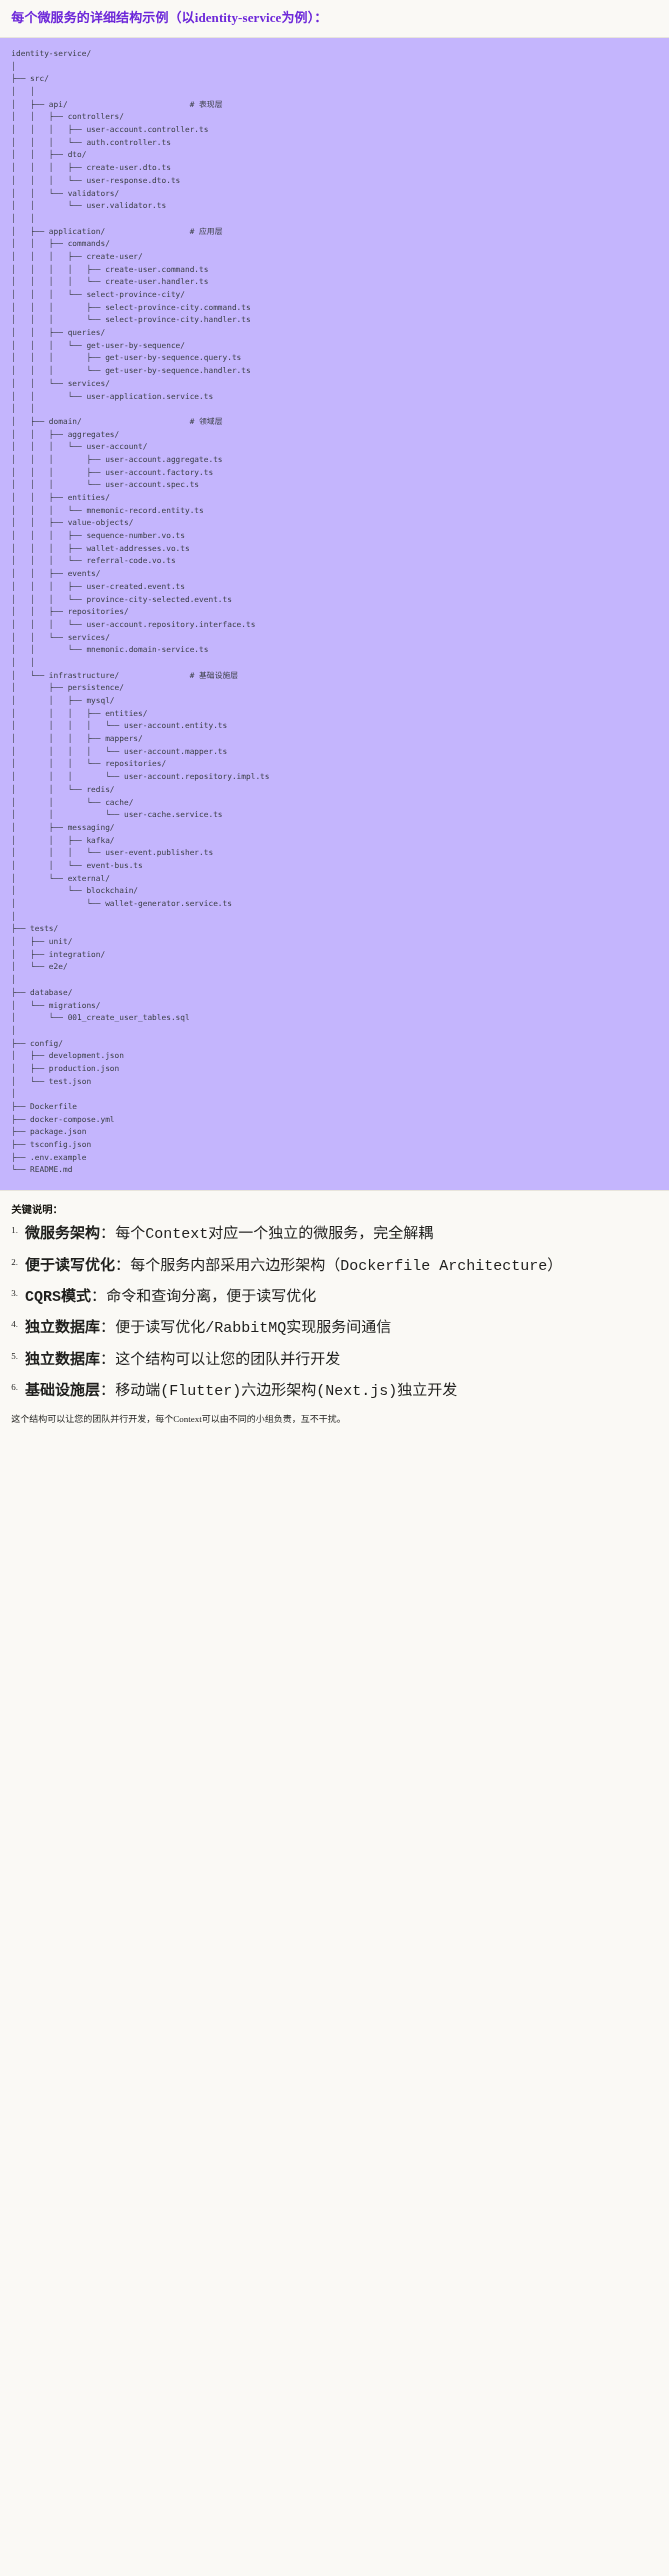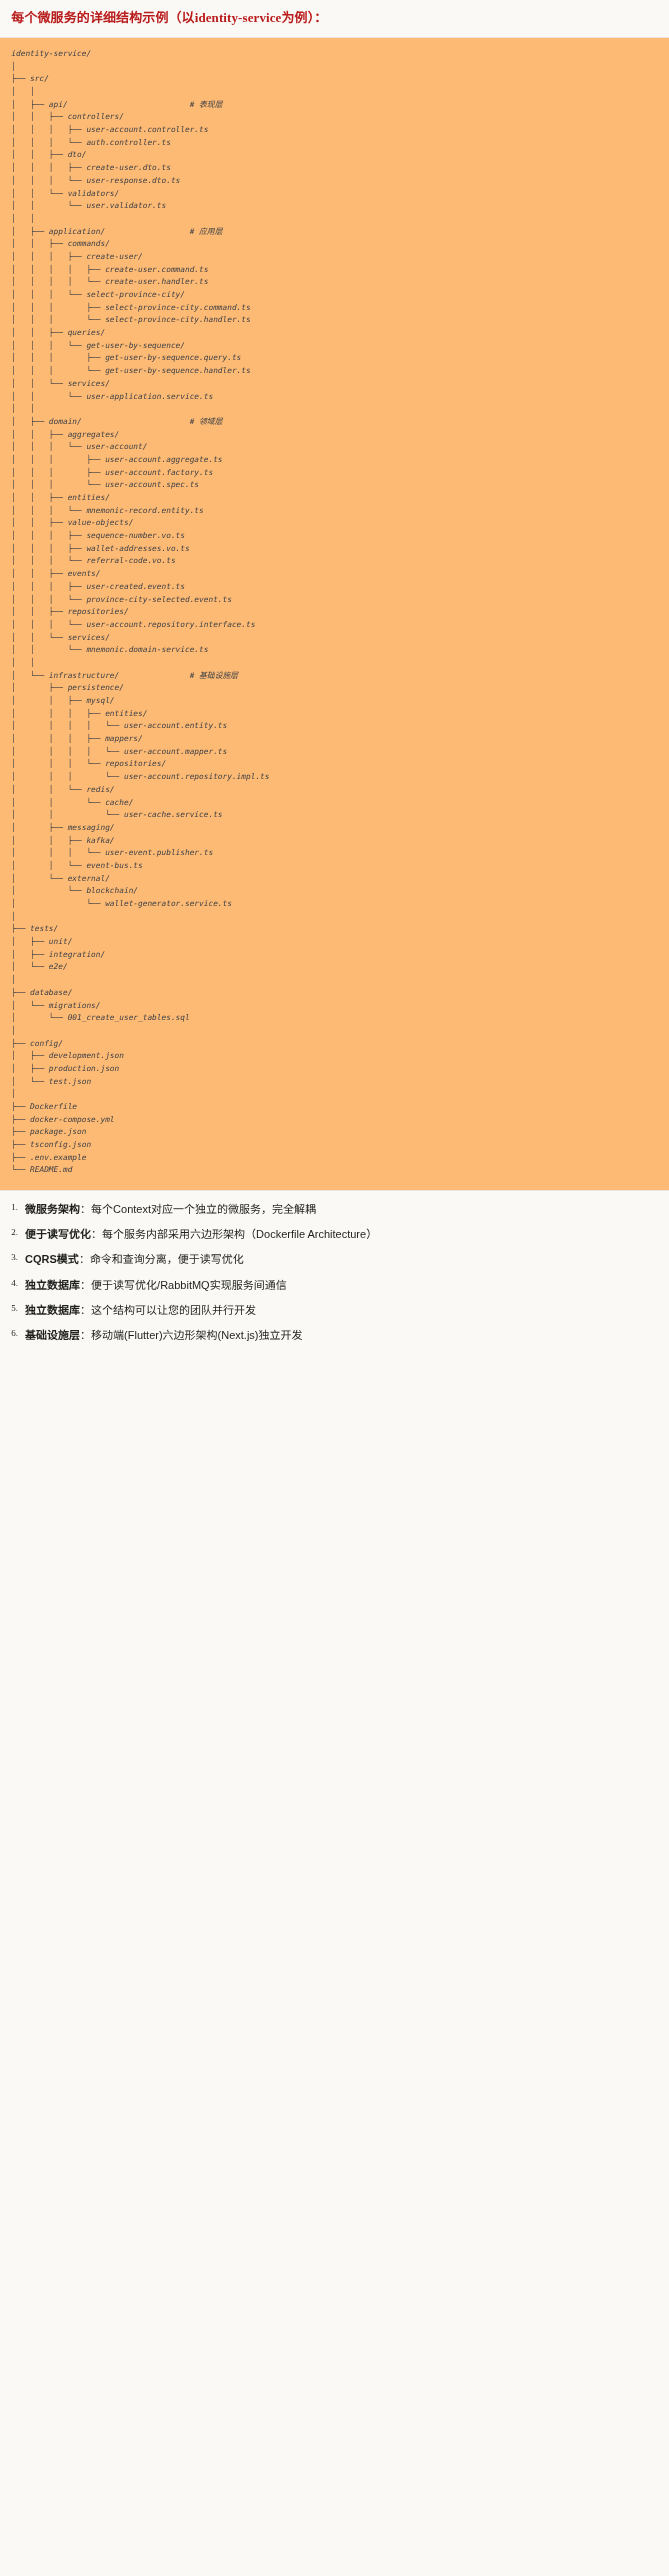--- a/index.html
+++ b/index.html
@@ -26,30 +26,29 @@
     padding: 8.8px 11.3px 10px 11.3px;
     border-bottom: 0.6px solid #e8e5dc;
     background: #faf9f5;
   }
   .doc-title {
     margin: 0;
     font-family: "Liberation Serif", serif;
     font-weight: bold;
     font-size: 13px;
     line-height: 1.4;
-    color: #b91c1c;
+    color: #6d28d9;
     letter-spacing: 0.1px;
   }
 
   
   .tree-block {
-    background: #fdba74;
+    background: #c4b5fd;
     padding: 10px 11.3px 12.5px 11.3px;
     border-bottom: 0.6px solid #e8e5dc;
-    font-style: italic;
   }
   .tree {
     margin: 0;
     font-family: "DejaVu Sans Mono", "Liberation Mono", monospace;
     font-size: 7.8px;
     line-height: 12.7px;
     color: #3b3f46;
     white-space: pre;
     letter-spacing: 0px;
     tab-size: 4;
@@ -69,22 +68,22 @@
     color: #16150f;
   }
   ol.notes-list {
     margin: 0;
     padding: 0;
     list-style: none;
     counter-reset: noteidx;
   }
   ol.notes-list > li {
     counter-increment: noteidx;
-    font-family: Liberation Sans, sans-serif;
-    font-size: 11px;
+    font-family: Liberation Mono, monospace;
+    font-size: 15px;
     line-height: 1.5;
     color: #1f1f1d;
     margin-bottom: 8.8px;
     padding-left: 13.8px;
     position: relative;
   }
   ol.notes-list > li::before {
     content: counter(noteidx) ".";
     position: absolute;
     left: 0;
@@ -114,26 +113,28 @@
 
   <header class="doc-header">
     <h1 class="doc-title">每个微服务的详细结构示例（以identity-service为例）：</h1>
   </header>
 
   <section class="tree-block">
     <pre class="tree"><code id="tree-code"><span class="row">identity-service/</span><span class="row">│</span><span class="row">├── src/</span><span class="row">│   │</span><span class="row">│   ├── api/                          # 表现层</span><span class="row">│   │   ├── controllers/</span><span class="row">│   │   │   ├── user-account.controller.ts</span><span class="row">│   │   │   └── auth.controller.ts</span><span class="row">│   │   ├── dto/</span><span class="row">│   │   │   ├── create-user.dto.ts</span><span class="row">│   │   │   └── user-response.dto.ts</span><span class="row">│   │   └── validators/</span><span class="row">│   │       └── user.validator.ts</span><span class="row">│   │</span><span class="row">│   ├── application/                  # 应用层</span><span class="row">│   │   ├── commands/</span><span class="row">│   │   │   ├── create-user/</span><span class="row">│   │   │   │   ├── create-user.command.ts</span><span class="row">│   │   │   │   └── create-user.handler.ts</span><span class="row">│   │   │   └── select-province-city/</span><span class="row">│   │   │       ├── select-province-city.command.ts</span><span class="row">│   │   │       └── select-province-city.handler.ts</span><span class="row">│   │   ├── queries/</span><span class="row">│   │   │   └── get-user-by-sequence/</span><span class="row">│   │   │       ├── get-user-by-sequence.query.ts</span><span class="row">│   │   │       └── get-user-by-sequence.handler.ts</span><span class="row">│   │   └── services/</span><span class="row">│   │       └── user-application.service.ts</span><span class="row">│   │</span><span class="row">│   ├── domain/                       # 领域层</span><span class="row">│   │   ├── aggregates/</span><span class="row">│   │   │   └── user-account/</span><span class="row">│   │   │       ├── user-account.aggregate.ts</span><span class="row">│   │   │       ├── user-account.factory.ts</span><span class="row">│   │   │       └── user-account.spec.ts</span><span class="row">│   │   ├── entities/</span><span class="row">│   │   │   └── mnemonic-record.entity.ts</span><span class="row">│   │   ├── value-objects/</span><span class="row">│   │   │   ├── sequence-number.vo.ts</span><span class="row">│   │   │   ├── wallet-addresses.vo.ts</span><span class="row">│   │   │   └── referral-code.vo.ts</span><span class="row">│   │   ├── events/</span><span class="row">│   │   │   ├── user-created.event.ts</span><span class="row">│   │   │   └── province-city-selected.event.ts</span><span class="row">│   │   ├── repositories/</span><span class="row">│   │   │   └── user-account.repository.interface.ts</span><span class="row">│   │   └── services/</span><span class="row">│   │       └── mnemonic.domain-service.ts</span><span class="row">│   │</span><span class="row">│   └── infrastructure/               # 基础设施层</span><span class="row">│       ├── persistence/</span><span class="row">│       │   ├── mysql/</span><span class="row">│       │   │   ├── entities/</span><span class="row">│       │   │   │   └── user-account.entity.ts</span><span class="row">│       │   │   ├── mappers/</span><span class="row">│       │   │   │   └── user-account.mapper.ts</span><span class="row">│       │   │   └── repositories/</span><span class="row">│       │   │       └── user-account.repository.impl.ts</span><span class="row">│       │   └── redis/</span><span class="row">│       │       └── cache/</span><span class="row">│       │           └── user-cache.service.ts</span><span class="row">│       ├── messaging/</span><span class="row">│       │   ├── kafka/</span><span class="row">│       │   │   └── user-event.publisher.ts</span><span class="row">│       │   └── event-bus.ts</span><span class="row">│       └── external/</span><span class="row">│           └── blockchain/</span><span class="row">│               └── wallet-generator.service.ts</span><span class="row">│</span><span class="row">├── tests/</span><span class="row">│   ├── unit/</span><span class="row">│   ├── integration/</span><span class="row">│   └── e2e/</span><span class="row">│</span><span class="row">├── database/</span><span class="row">│   └── migrations/</span><span class="row">│       └── 001_create_user_tables.sql</span><span class="row">│</span><span class="row">├── config/</span><span class="row">│   ├── development.json</span><span class="row">│   ├── production.json</span><span class="row">│   └── test.json</span><span class="row">│</span><span class="row">├── Dockerfile</span><span class="row">├── docker-compose.yml</span><span class="row">├── package.json</span><span class="row">├── tsconfig.json</span><span class="row">├── .env.example</span><span class="row">└── README.md</span></code></pre>
   </section>
 
   <section class="notes">
+    <h2 class="notes-title">关键说明：</h2>
 
     <ol class="notes-list" id="notes-list">
         <li><span class="note-term">微服务架构</span><span class="note-sep">：</span><span class="note-desc">每个Context对应一个独立的微服务，完全解耦</span></li>
         <li><span class="note-term">便于读写优化</span><span class="note-sep">：</span><span class="note-desc">每个服务内部采用六边形架构（Dockerfile Architecture）</span></li>
         <li><span class="note-term">CQRS模式</span><span class="note-sep">：</span><span class="note-desc">命令和查询分离，便于读写优化</span></li>
         <li><span class="note-term">独立数据库</span><span class="note-sep">：</span><span class="note-desc">便于读写优化/RabbitMQ实现服务间通信</span></li>
         <li><span class="note-term">独立数据库</span><span class="note-sep">：</span><span class="note-desc">这个结构可以让您的团队并行开发</span></li>
         <li><span class="note-term">基础设施层</span><span class="note-sep">：</span><span class="note-desc">移动端(Flutter)六边形架构(Next.js)独立开发</span></li>
       </ol>
 
+    <p class="closing">这个结构可以让您的团队并行开发，每个Context可以由不同的小组负责，互不干扰。</p>
   </section>
 
 </div>
 
 
 </body></html>

